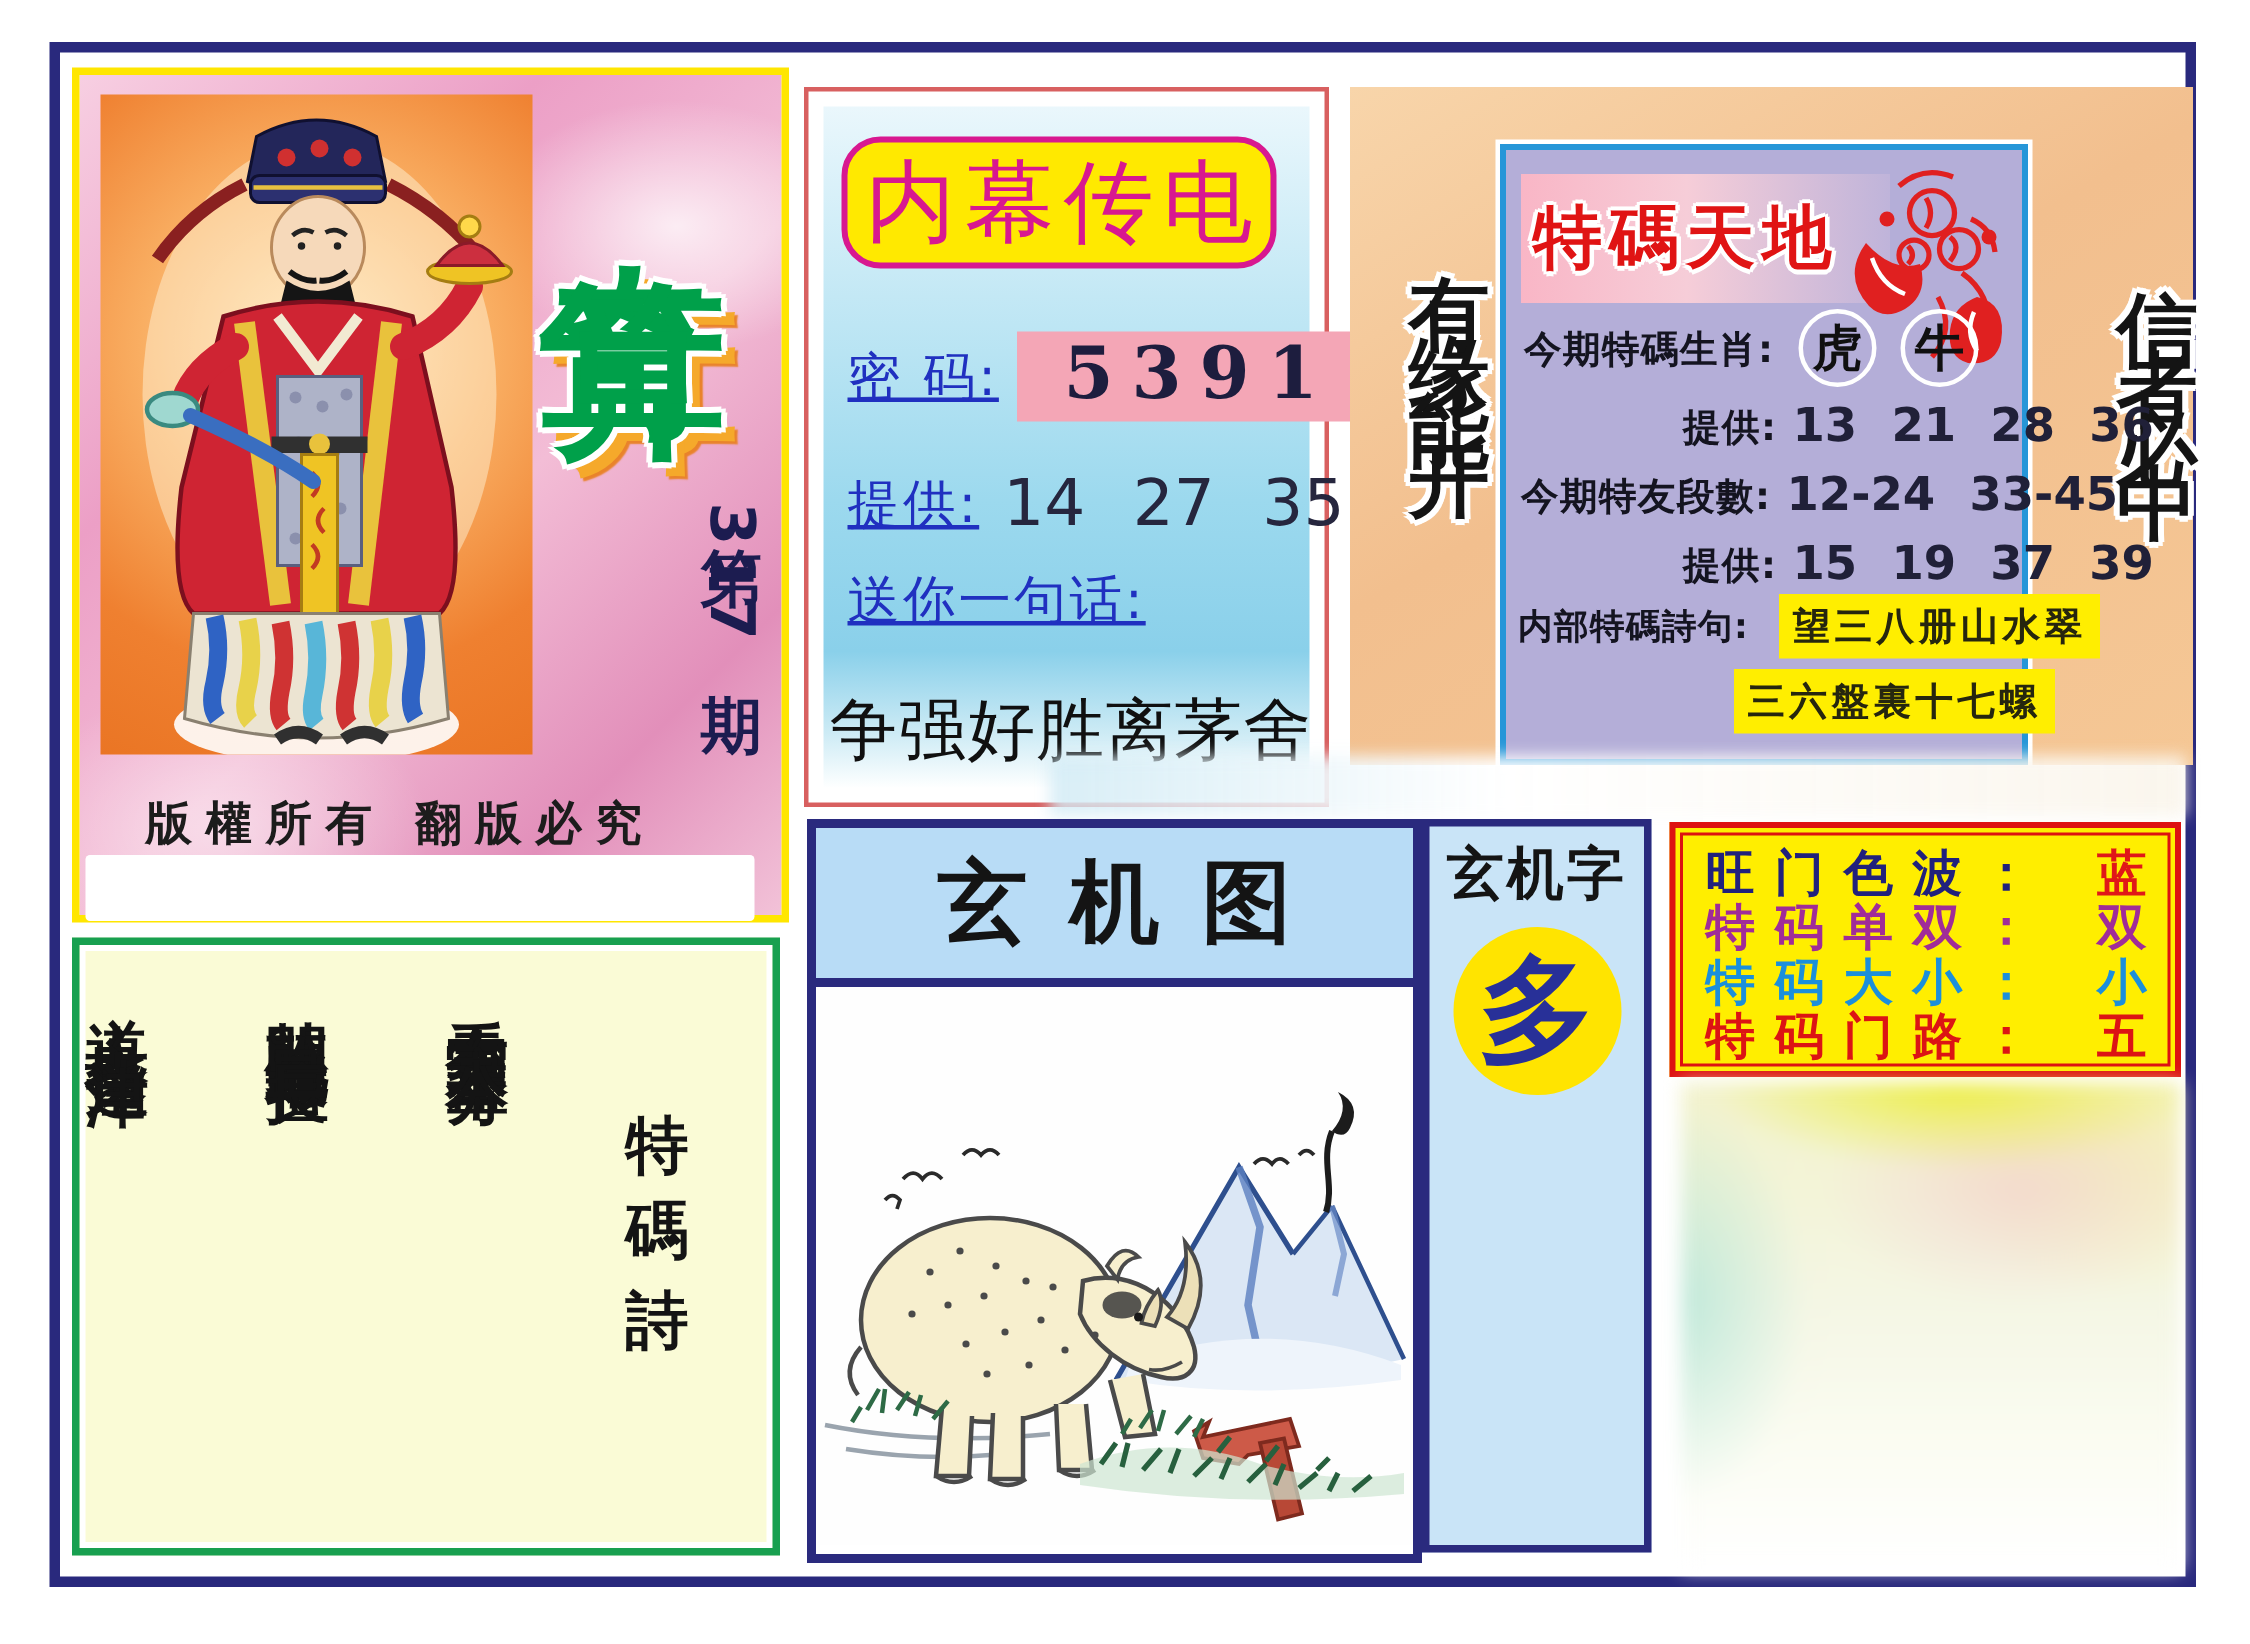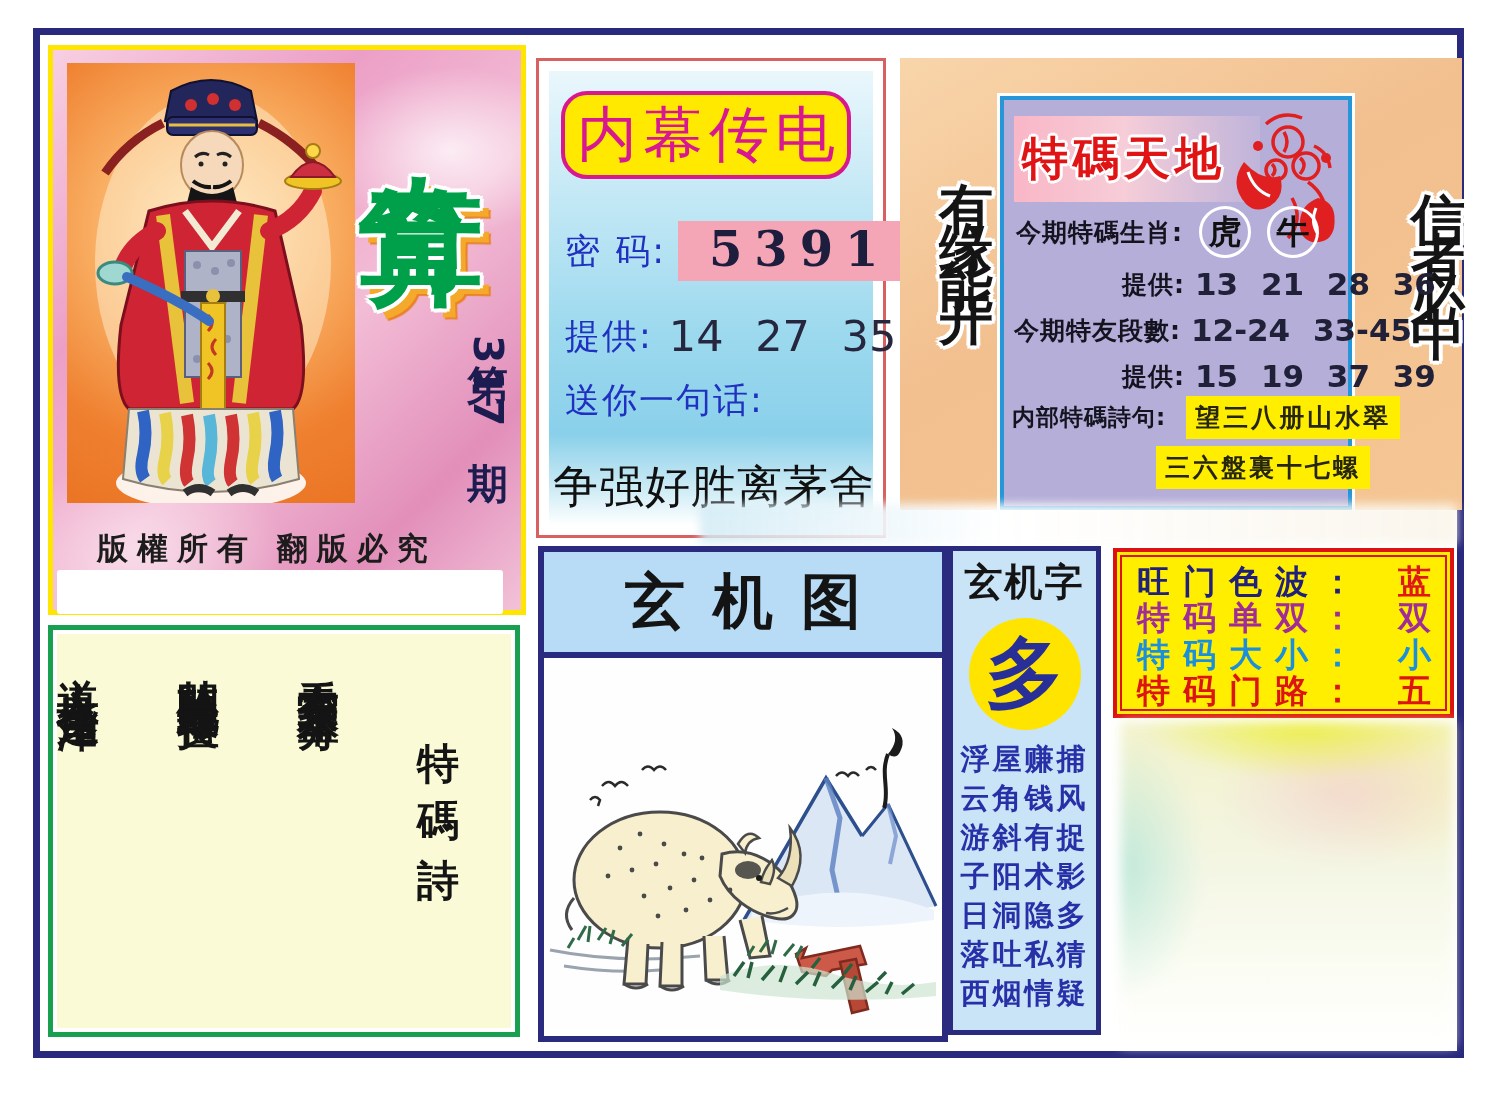--- a/index.html
+++ b/index.html
@@ -55,21 +55,21 @@
     background:linear-gradient(180deg,#eaf7fc 0%, #c3e8f5 28%, #9cd9ee 58%, #8ad0ea 80%, #cdebf5 92%, #feffff 100%);
   }
   .neimu-box {
     position:absolute; left:12px; top:20px; width:290px; height:88px;
     background:#ffe900; border:4px solid #d81890; border-radius:26px;
     display:flex; align-items:center; justify-content:center;
   }
   .neimu-box span { font-size:60px; font-weight:normal; color:#d81890; letter-spacing:6px; padding-left:6px; }
   .mid-row { position:absolute; left:16px; display:flex; align-items:center; white-space:nowrap; }
   .row-pwd { top:150px; }
-  .blue-lbl { font-size:35px; color:#2030c0; letter-spacing:2px; }
+  .blue-lbl { font-size:35px; color:#2030c0; letter-spacing:2px;text-decoration:underline; }
   .pwd-val {
     margin-left:12px; font-family:"DejaVu Serif","Liberation Serif",serif;
     font-size:48px; font-weight:bold; color:#1d1d3e; background:#f4a6b6;
     padding:0 16px 4px 31px; letter-spacing:12px;
   }
   .row-prov { top:240px; }
   .prov-nums { margin-left:16px; font-size:43px; color:#26263e; word-spacing:18px; }
   .row-msglbl { top:306px; }
   .mid-message { position:absolute; left:4px; top:386px; width:320px; font-size:45px; color:#101010; white-space:nowrap; letter-spacing:1px; }
 
@@ -421,29 +421,20 @@
           <path d="M288,330 l12,-12 M306,332 l6,-14 M322,334 l12,-10 M342,336 l6,-12 M358,336 l12,-10"></path>
           <path d="M268,310 l8,-10 M300,316 l8,-10 M334,322 l8,-8"></path>
         </g>
       </svg>
     </div>
   </section>
 
   <section class="xjz-panel">
     <div class="xjz-title">玄机字</div>
     <div class="xjz-circle">多</div>
-    <div class="xjz-rows">
-      <div class="xjz-row">浮屋赚捕</div>
-      <div class="xjz-row">云角钱风</div>
-      <div class="xjz-row">游斜有捉</div>
-      <div class="xjz-row">子阳术影</div>
-      <div class="xjz-row">日洞隐多</div>
-      <div class="xjz-row">落吐私猜</div>
-      <div class="xjz-row">西烟情疑</div>
-    </div>
   </section>
 
   <section class="fortune-panel">
     <div class="f-row">
       <span class="f-label" style="color: rgb(33, 33, 124);">旺门色波</span>
       <span class="f-colon" style="color: rgb(33, 33, 124);">：</span>
       <span class="f-value" style="color: rgb(224, 24, 24);">蓝</span>
     </div>
     <div class="f-row">
       <span class="f-label" style="color: rgb(160, 44, 152);">特码单双</span>

